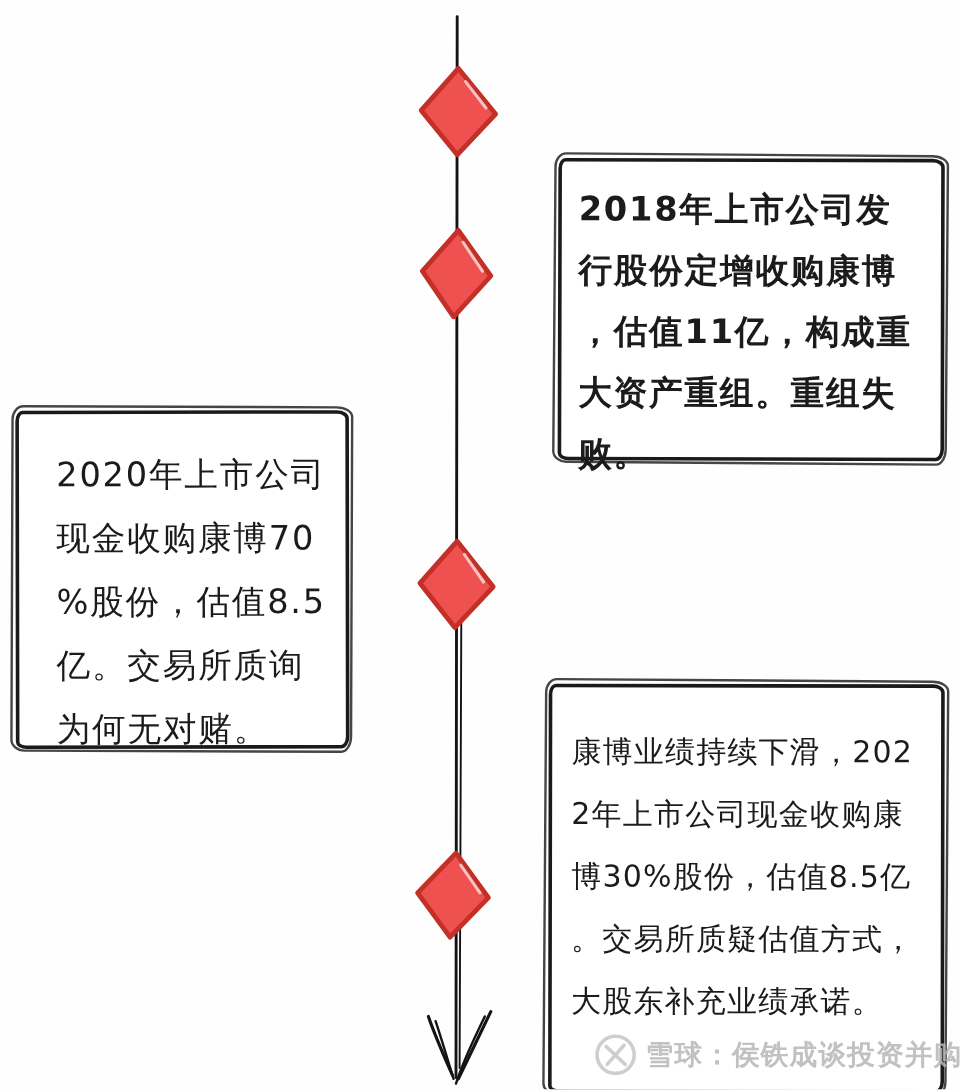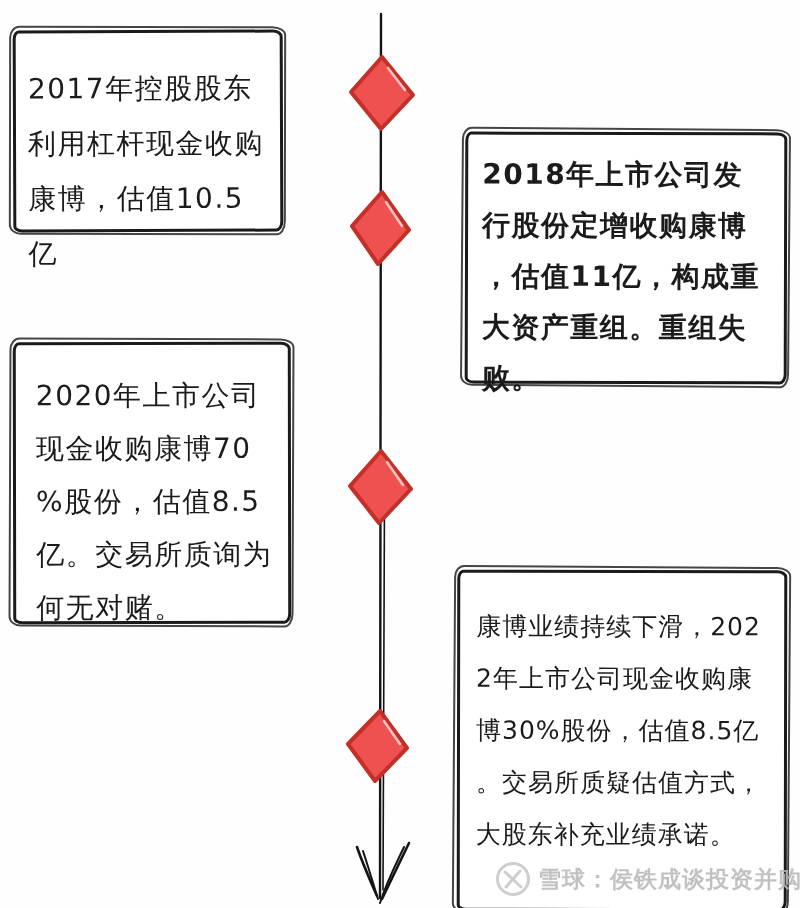--- a/index.html
+++ b/index.html
@@ -47,21 +47,21 @@
     inset:-7px -6px -6px -7px;
     border:2px solid rgba(22,22,22,.8);
     border-radius:10px 14px 9px 12px / 12px 9px 14px 10px;
     transform:rotate(.3deg);
     pointer-events:none;
   }
   .note-box p{margin:0;}
 
   .box-2017{left:13px;top:30px;width:270px;height:202px;padding:28px 14px 0 12px;line-height:55px;transform:rotate(-.2deg);}
   .box-2018{left:465px;top:132px;width:322px;height:252px;padding:14px 12px 0 14px;line-height:51px;transform:rotate(.15deg);font-weight:bold;}
-  .box-2020{left:13px;top:342px;width:278px;height:282px;padding:24px 10px 0 20px;line-height:53px;transform:rotate(-.1deg);}
+  .box-2020{left:13px;top:342px;width:278px;height:282px;padding:24px 10px 0 31px;line-height:53px;transform:rotate(-.1deg);}
   .box-2022{left:457px;top:540px;width:330px;height:341px;padding:28px 12px 0 16px;font-size:25px;letter-spacing:1px;line-height:52px;transform:rotate(.1deg);margin-top:30px;}
 
   .watermark{
     position:absolute;
     left:494px;top:860px;
     display:flex;align-items:center;gap:6px;
     color:var(--watermark);
     font-size:23px;font-weight:600;letter-spacing:1px;
     opacity:.85;
     z-index:3;
@@ -89,23 +89,20 @@
     <polygon class="marker" points="382,57 413,95 381,129 351,92"></polygon>
     <line class="gloss" x1="388" y1="68" x2="405" y2="90"></line>
     <polygon class="marker" points="382,192 409,230 378,264 352,226"></polygon>
     <line class="gloss" x1="386" y1="202" x2="402" y2="226"></line>
     <polygon class="marker" points="381,451 411,489 379,523 350,486"></polygon>
     <line class="gloss" x1="387" y1="462" x2="403" y2="485"></line>
     <polygon class="marker" points="380,711 407,748 375,781 348,744"></polygon>
     <line class="gloss" x1="384" y1="721" x2="400" y2="744"></line>
   </svg>
 
-  <div class="note-box box-2017">
-    <p>2017年控股股东利用杠杆现金收购康博，估值10.5亿</p>
-  </div>
 
   <div class="note-box box-2018">
     <p>2018年上市公司发行股份定增收购康博，估值11亿，构成重大资产重组。重组失败。</p>
   </div>
 
   <div class="note-box box-2020">
     <p>2020年上市公司现金收购康博70%股份，估值8.5亿。交易所质询为何无对赌。</p>
   </div>
 
   <div class="note-box box-2022">

